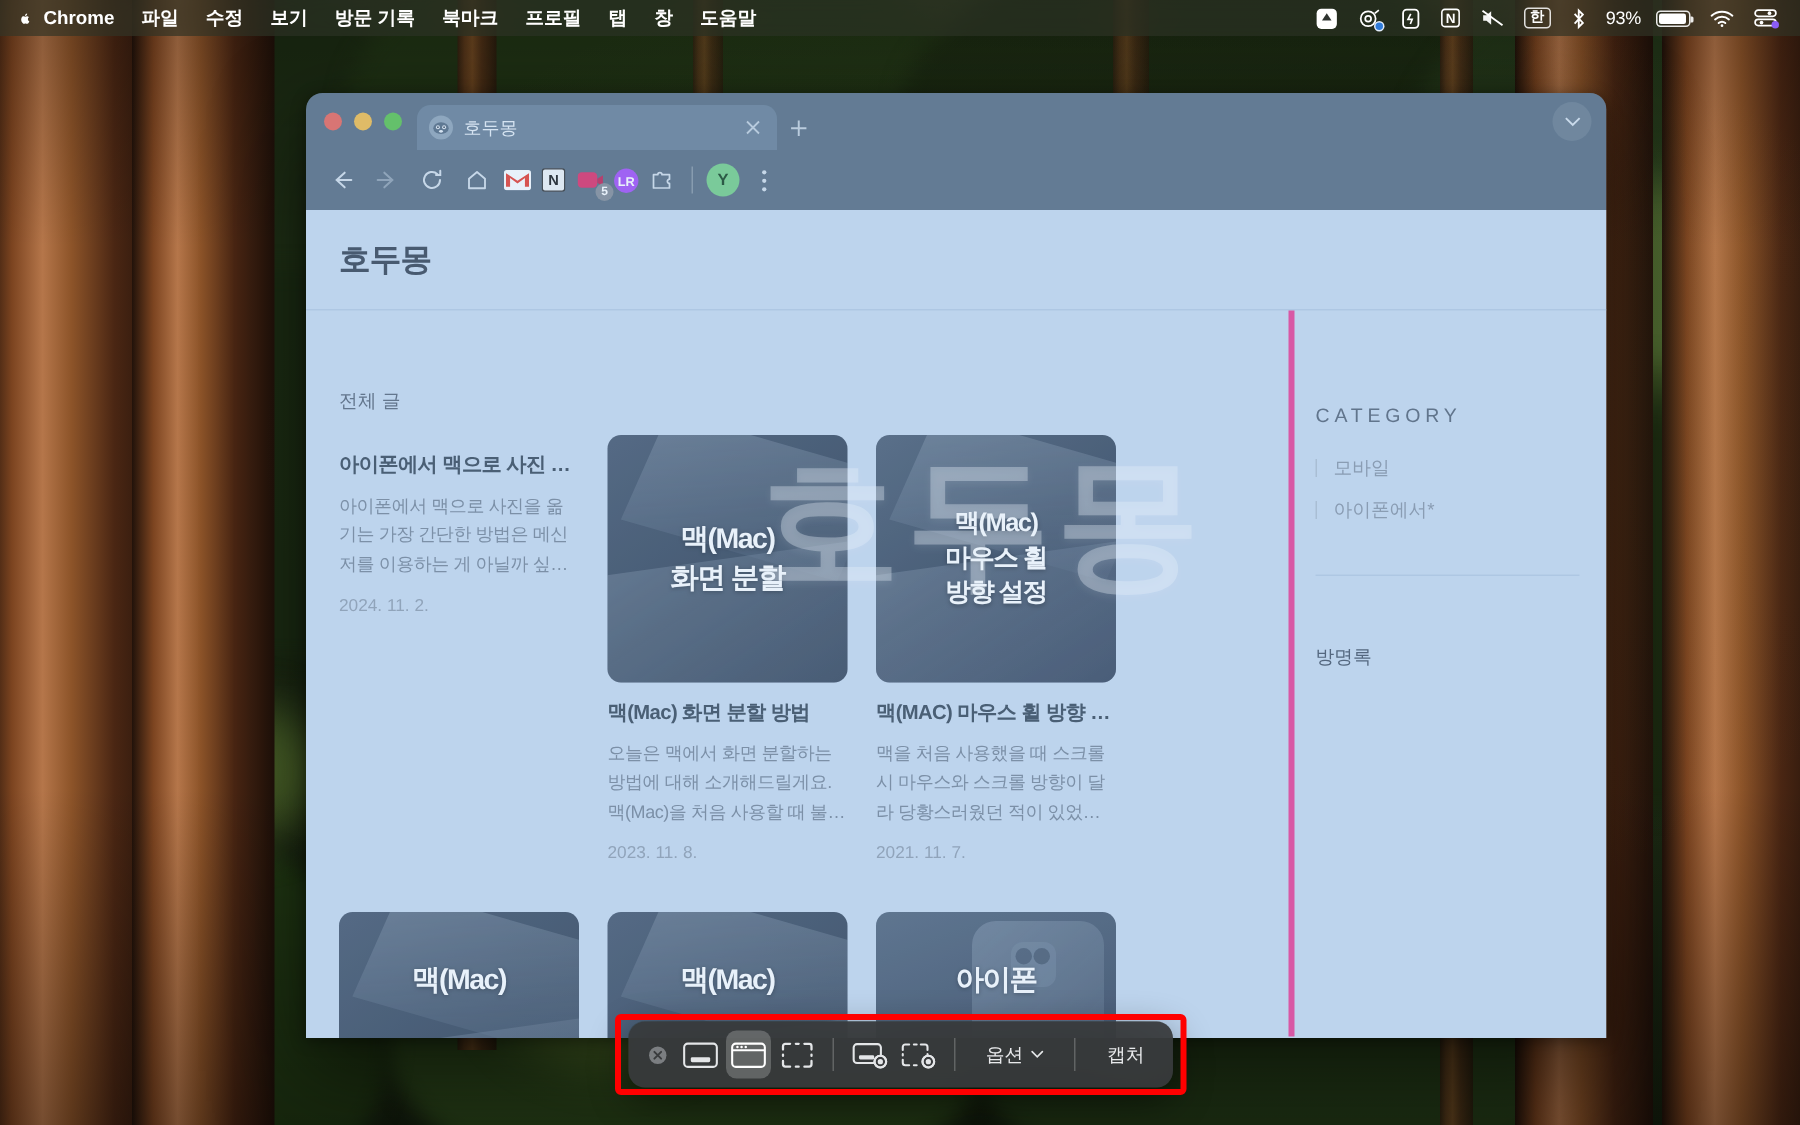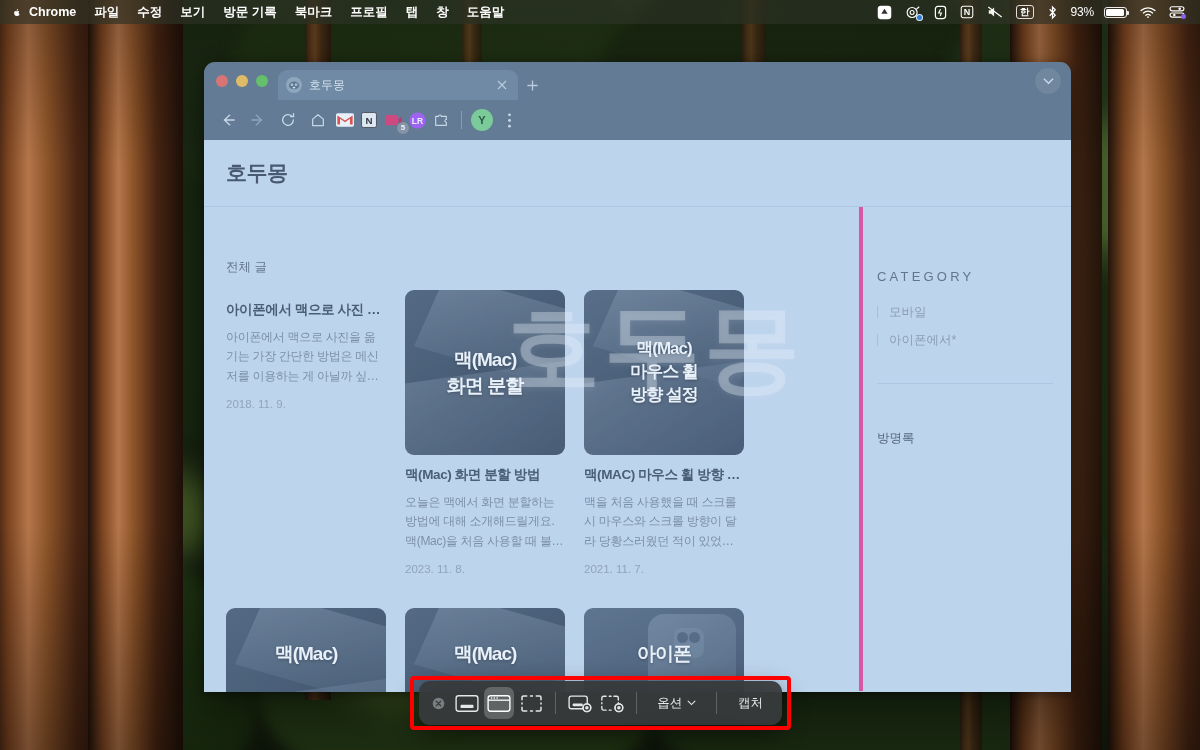--- a/index.html
+++ b/index.html
@@ -494,21 +494,21 @@
 
     <div class="page-body">
       <div class="content-col">
         <div class="section-label">전체 글</div>
 
         <div class="cards">
 
           <div class="card">
             <div class="card-title">아이폰에서 맥으로 사진 전…</div>
             <div class="card-desc">아이폰에서 맥으로 사진을 옮기는 가장 간단한 방법은 메신저를 이용하는 게 아닐까 싶습니다.하지만 …</div>
-            <div class="card-date">2018. 11. 9.</div>
+            <div class="card-date">2024. 11. 2.</div>
           </div>
 
           <div class="card">
             <div class="thumb t2">
               <div class="thumb-photo">
                 <div class="ph-laptop"></div>
                   <div class="ph-screen"></div>
               </div>
               <div class="thumb-text">
                 <span>맥(Mac)</span>

